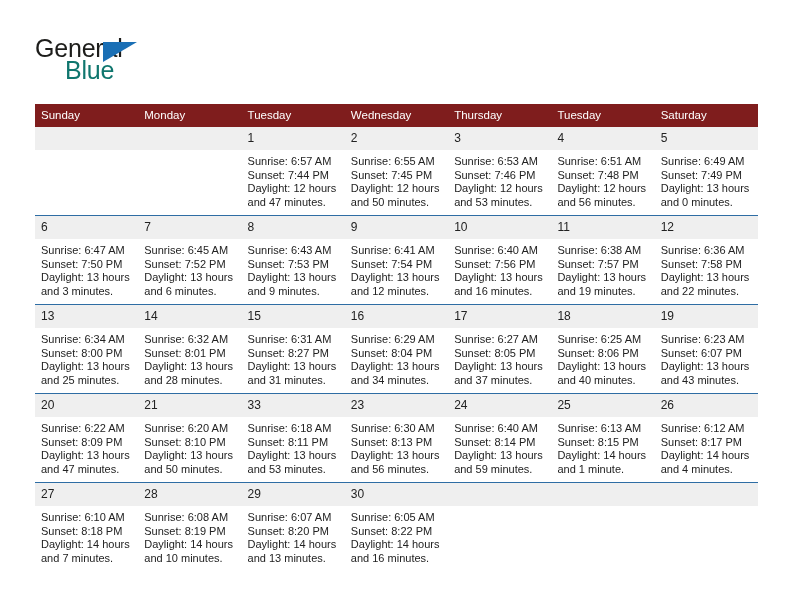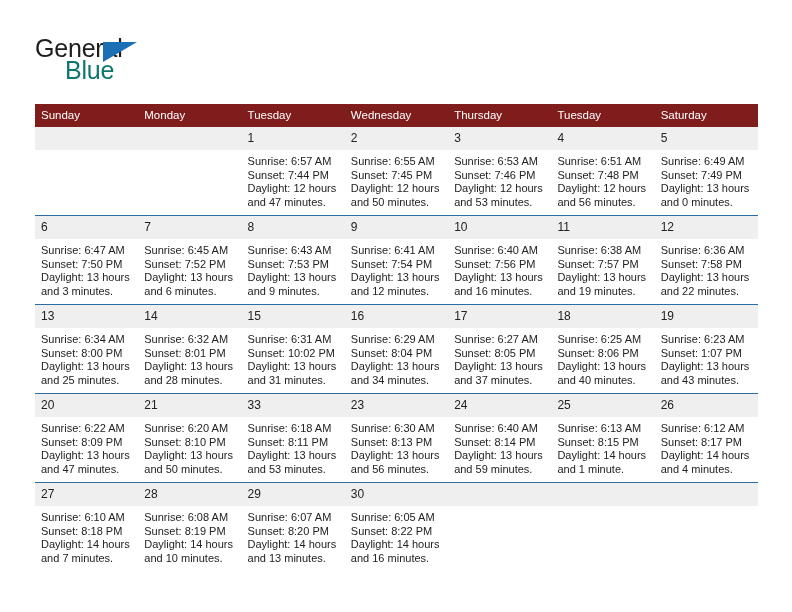--- a/index.html
+++ b/index.html
@@ -343,21 +343,21 @@
                 <div>Daylight: 13 hours</div>
                 <div>and 28 minutes.</div>
               </div>
             </div>
           </td>
           <td>
             <div class="cell-inner">
               <div class="daynum">15</div>
               <div class="details">
                 <div>Sunrise: 6:31 AM</div>
-                <div>Sunset: 10:02 PM</div>
+                <div>Sunset: 8:27 PM</div>
                 <div>Daylight: 13 hours</div>
                 <div>and 31 minutes.</div>
               </div>
             </div>
           </td>
           <td>
             <div class="cell-inner">
               <div class="daynum">16</div>
               <div class="details">
                 <div>Sunrise: 6:29 AM</div>
@@ -387,21 +387,21 @@
                 <div>Daylight: 13 hours</div>
                 <div>and 40 minutes.</div>
               </div>
             </div>
           </td>
           <td>
             <div class="cell-inner">
               <div class="daynum">19</div>
               <div class="details">
                 <div>Sunrise: 6:23 AM</div>
-                <div>Sunset: 1:07 PM</div>
+                <div>Sunset: 6:07 PM</div>
                 <div>Daylight: 13 hours</div>
                 <div>and 43 minutes.</div>
               </div>
             </div>
           </td>
         </tr>
         <tr class="week">
           <td>
             <div class="cell-inner">
               <div class="daynum">20</div>

